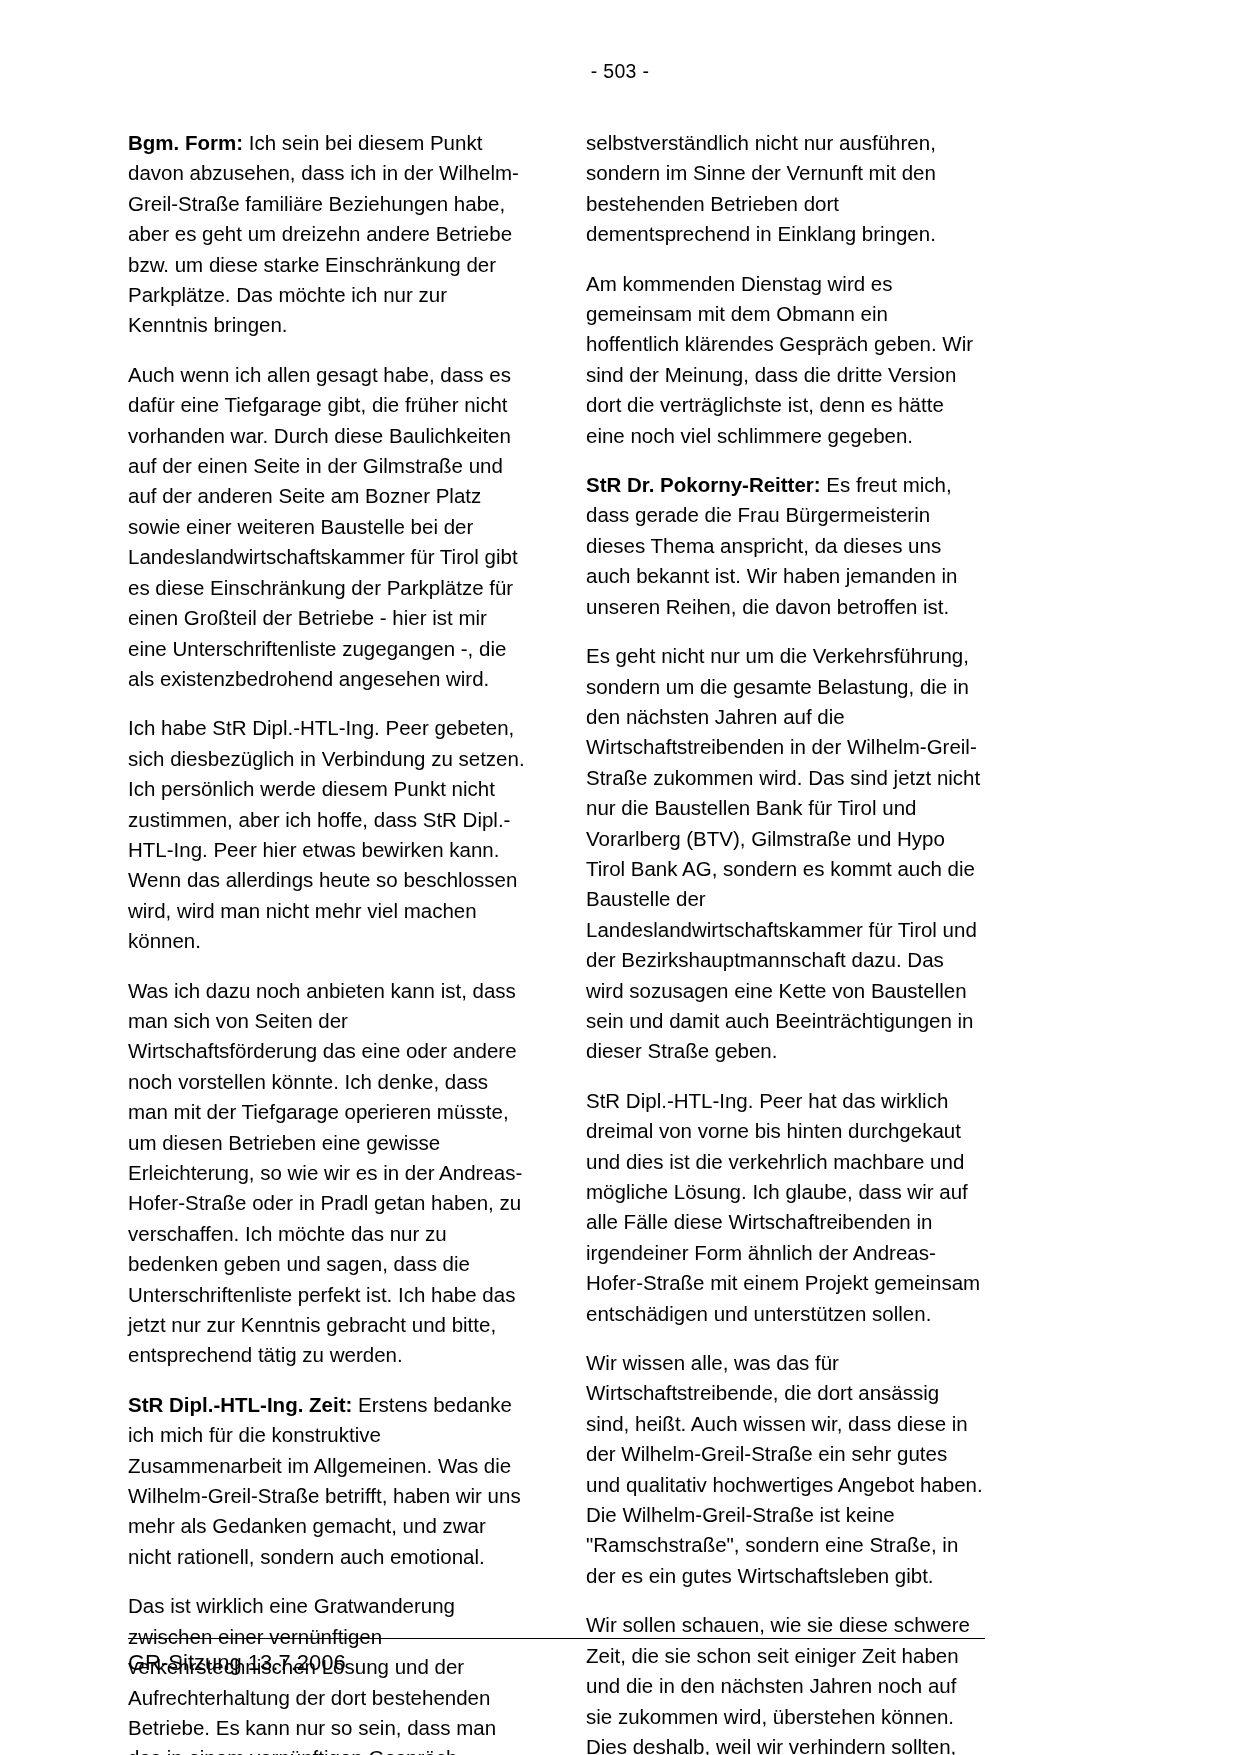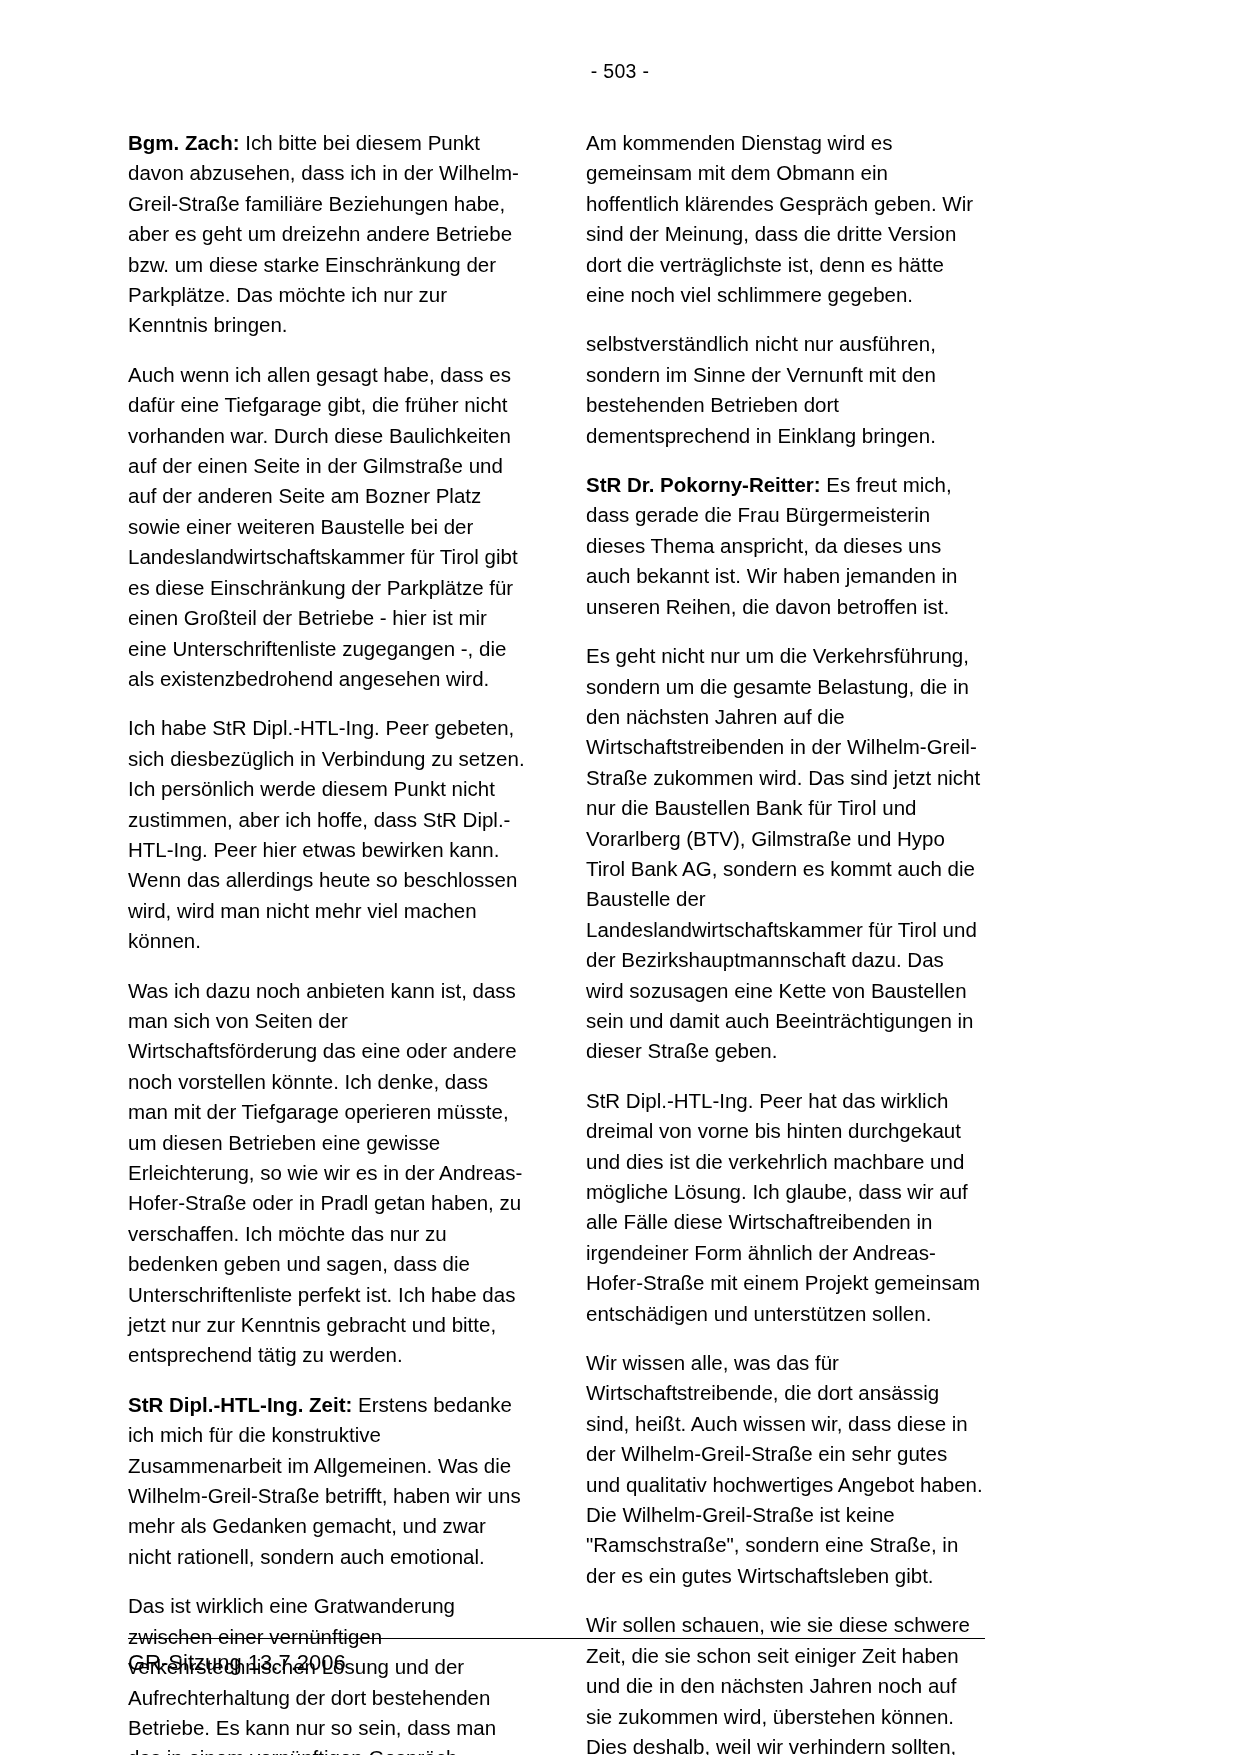--- a/index.html
+++ b/index.html
@@ -73,31 +73,31 @@
 </head>
 <body>
 
 <div class="page">
 
   <div class="page-number">- 503 -</div>
 
   <div class="columns">
 
     <div class="col">
-      <p class="para"><span class="speaker">Bgm. Zach:</span><span> Ich bitte bei diesem Punkt davon abzusehen, dass ich in der Wilhelm-Greil-Straße familiäre Beziehungen habe, aber es geht um dreizehn andere Betriebe bzw. um diese starke Einschränkung der Parkplätze. Das möchte ich nur zur Kenntnis bringen.</span></p>
+      <p class="para"><span class="speaker">Bgm. Form:</span><span> Ich sein bei diesem Punkt davon abzusehen, dass ich in der Wilhelm-Greil-Straße familiäre Beziehungen habe, aber es geht um dreizehn andere Betriebe bzw. um diese starke Einschränkung der Parkplätze. Das möchte ich nur zur Kenntnis bringen.</span></p>
       <p class="para"><span>Auch wenn ich allen gesagt habe, dass es dafür eine Tiefgarage gibt, die früher nicht vorhanden war. Durch diese Baulichkeiten auf der einen Seite in der Gilmstraße und auf der anderen Seite am Bozner Platz sowie einer weiteren Baustelle bei der Landeslandwirtschaftskammer für Tirol gibt es diese Einschränkung der Parkplätze für einen Großteil der Betriebe - hier ist mir eine Unterschriftenliste zugegangen -, die als existenzbedrohend angesehen wird.</span></p>
       <p class="para"><span>Ich habe StR Dipl.-HTL-Ing. Peer gebeten, sich diesbezüglich in Verbindung zu setzen. Ich persönlich werde diesem Punkt nicht zustimmen, aber ich hoffe, dass StR Dipl.-HTL-Ing. Peer hier etwas bewirken kann. Wenn das allerdings heute so beschlossen wird, wird man nicht mehr viel machen können.</span></p>
       <p class="para"><span>Was ich dazu noch anbieten kann ist, dass man sich von Seiten der Wirtschaftsförderung das eine oder andere noch vorstellen könnte. Ich denke, dass man mit der Tiefgarage operieren müsste, um diesen Betrieben eine gewisse Erleichterung, so wie wir es in der Andreas-Hofer-Straße oder in Pradl getan haben, zu verschaffen. Ich möchte das nur zu bedenken geben und sagen, dass die Unterschriftenliste perfekt ist. Ich habe das jetzt nur zur Kenntnis gebracht und bitte, entsprechend tätig zu werden.</span></p>
       <p class="para"><span class="speaker">StR Dipl.-HTL-Ing. Zeit:</span><span> Erstens bedanke ich mich für die konstruktive Zusammenarbeit im Allgemeinen. Was die Wilhelm-Greil-Straße betrifft, haben wir uns mehr als Gedanken gemacht, und zwar nicht rationell, sondern auch emotional.</span></p>
       <p class="para"><span>Das ist wirklich eine Gratwanderung zwischen einer vernünftigen verkehrstechnischen Lösung und der Aufrechterhaltung der dort bestehenden Betriebe. Es kann nur so sein, dass man das in einem vernünftigen Gespräch fortsetzt. Ich habe den Auftrag bekommen und werde diesen</span></p>
     </div>
 
     <div class="col">
+      <p class="para"><span>selbstverständlich nicht nur ausführen, sondern im Sinne der Vernunft mit den bestehenden Betrieben dort dementsprechend in Einklang bringen.</span></p>
       <p class="para"><span>Am kommenden Dienstag wird es gemeinsam mit dem Obmann ein hoffentlich klärendes Gespräch geben. Wir sind der Meinung, dass die dritte Version dort die verträglichste ist, denn es hätte eine noch viel schlimmere gegeben.</span></p>
-      <p class="para"><span>selbstverständlich nicht nur ausführen, sondern im Sinne der Vernunft mit den bestehenden Betrieben dort dementsprechend in Einklang bringen.</span></p>
       <p class="para"><span class="speaker">StR Dr. Pokorny-Reitter:</span><span> Es freut mich, dass gerade die Frau Bürgermeisterin dieses Thema anspricht, da dieses uns auch bekannt ist. Wir haben jemanden in unseren Reihen, die davon betroffen ist.</span></p>
       <p class="para"><span>Es geht nicht nur um die Verkehrsführung, sondern um die gesamte Belastung, die in den nächsten Jahren auf die Wirtschaftstreibenden in der Wilhelm-Greil-Straße zukommen wird. Das sind jetzt nicht nur die Baustellen Bank für Tirol und Vorarlberg (BTV), Gilmstraße und Hypo Tirol Bank AG, sondern es kommt auch die Baustelle der Landeslandwirtschaftskammer für Tirol und der Bezirkshauptmannschaft dazu. Das wird sozusagen eine Kette von Baustellen sein und damit auch Beeinträchtigungen in dieser Straße geben.</span></p>
       <p class="para"><span>StR Dipl.-HTL-Ing. Peer hat das wirklich dreimal von vorne bis hinten durchgekaut und dies ist die verkehrlich machbare und mögliche Lösung. Ich glaube, dass wir auf alle Fälle diese Wirtschaftreibenden in irgendeiner Form ähnlich der Andreas-Hofer-Straße mit einem Projekt gemeinsam entschädigen und unterstützen sollen.</span></p>
       <p class="para"><span>Wir wissen alle, was das für Wirtschaftstreibende, die dort ansässig sind, heißt. Auch wissen wir, dass diese in der Wilhelm-Greil-Straße ein sehr gutes und qualitativ hochwertiges Angebot haben. Die Wilhelm-Greil-Straße ist keine "Ramschstraße", sondern eine Straße, in der es ein gutes Wirtschaftsleben gibt.</span></p>
       <p class="para"><span>Wir sollen schauen, wie sie diese schwere Zeit, die sie schon seit einiger Zeit haben und die in den nächsten Jahren noch auf sie zukommen wird, überstehen können. Dies deshalb, weil wir verhindern sollten, dass die in der Innenstadt befindlichen kleinen, sehr gut qualifizierten Geschäfte</span></p>
     </div>
 
   </div>
 
   <div class="footer-rule"></div>

